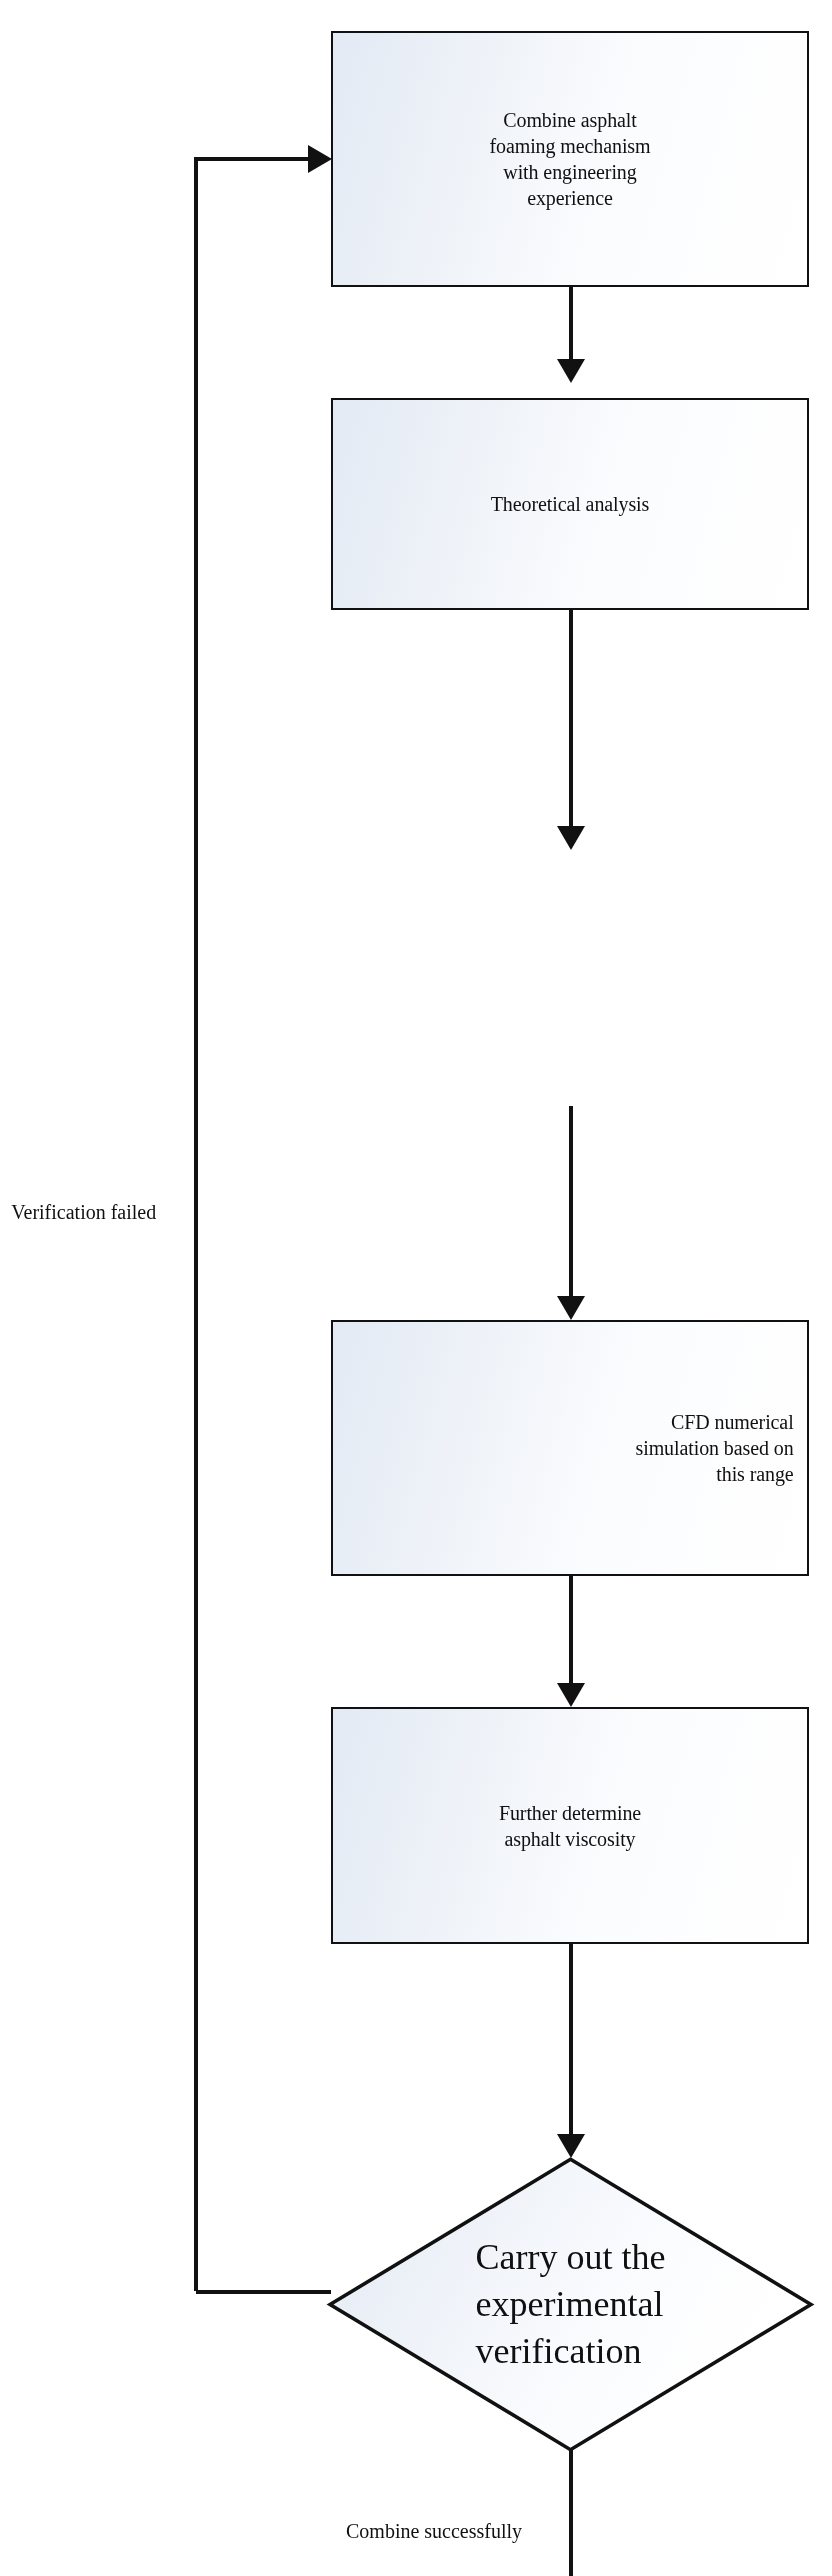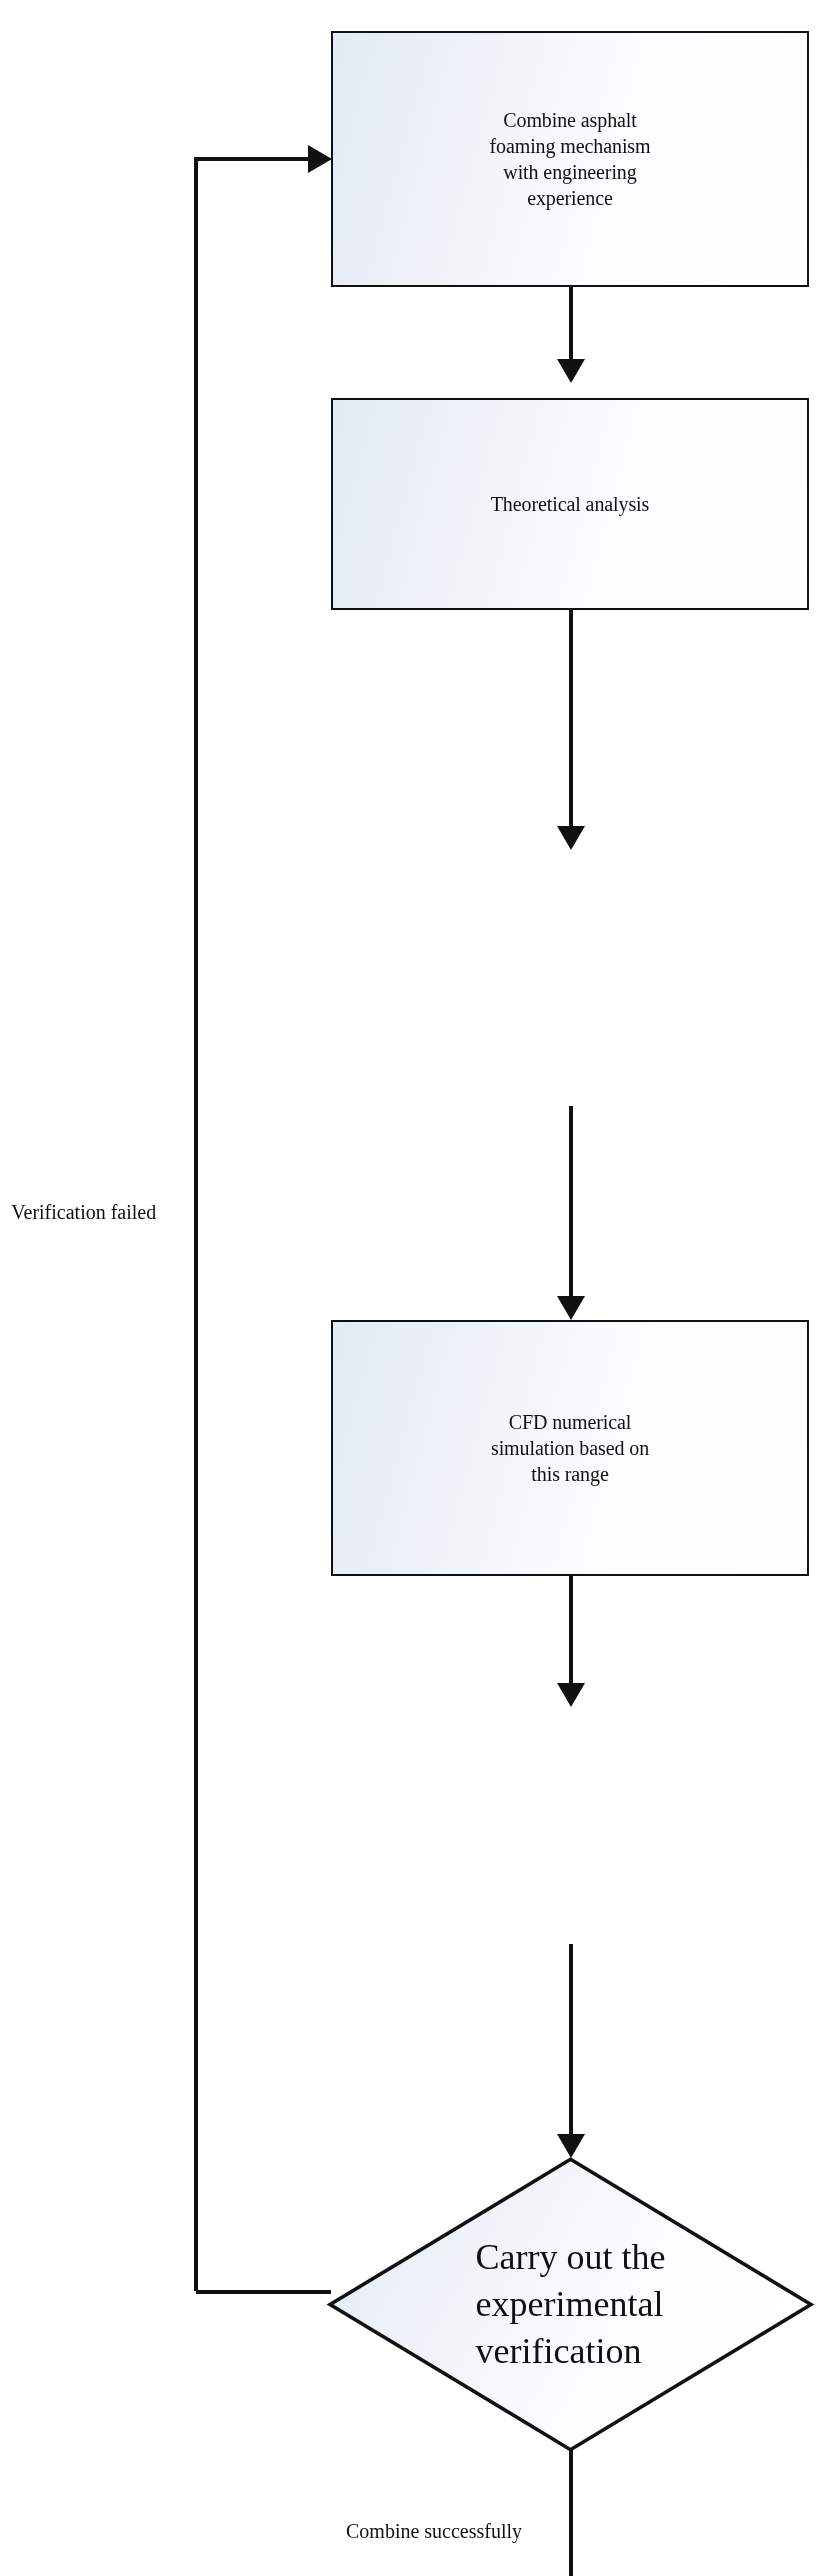--- a/index.html
+++ b/index.html
@@ -138,29 +138,33 @@
     <span class="node-text">Theoretical analysis</span>
   </div>
 
   <div class="conn-line conn-v" style="left:569px; top:595px; height:232px;"></div>
   <div class="arrow-down" style="left:557px; top:826px;"></div>
 
 
   <div class="conn-line conn-v" style="left:569px; top:1106px; height:192px;"></div>
   <div class="arrow-down" style="left:557px; top:1296px;"></div>
 
-  <div class="node-box" style="left:331px; top:1320px; width:478px; height:256px;">
+  <div class="node-box" style="left:331px; top:1320px; width:478px; height:256px;text-align:right;">
     <span class="node-text">CFD numerical
 simulation based on
 this range</span>
   </div>
 
   <div class="conn-line conn-v" style="left:569px; top:1576px; height:108px;"></div>
   <div class="arrow-down" style="left:557px; top:1683px;"></div>
 
+  <div class="node-box" style="left:331px; top:1707px; width:478px; height:237px;">
+    <span class="node-text">Further determine
+asphalt viscosity</span>
+  </div>
 
   <div class="conn-line conn-v" style="left:569px; top:1944px; height:192px;"></div>
   <div class="arrow-down" style="left:557px; top:2134px;"></div>
 
   <div class="node-diamond" style="left:328px; top:2157px; width:485px; height:295px;">
     <svg width="485" height="295" viewBox="0 0 942 572">
       <defs>
         <linearGradient id="dgrad" x1="0" y1="0" x2="1" y2="0.35">
           <stop offset="0%" stop-color="#e3eaf4"></stop>
           <stop offset="35%" stop-color="#eff3f9"></stop>

